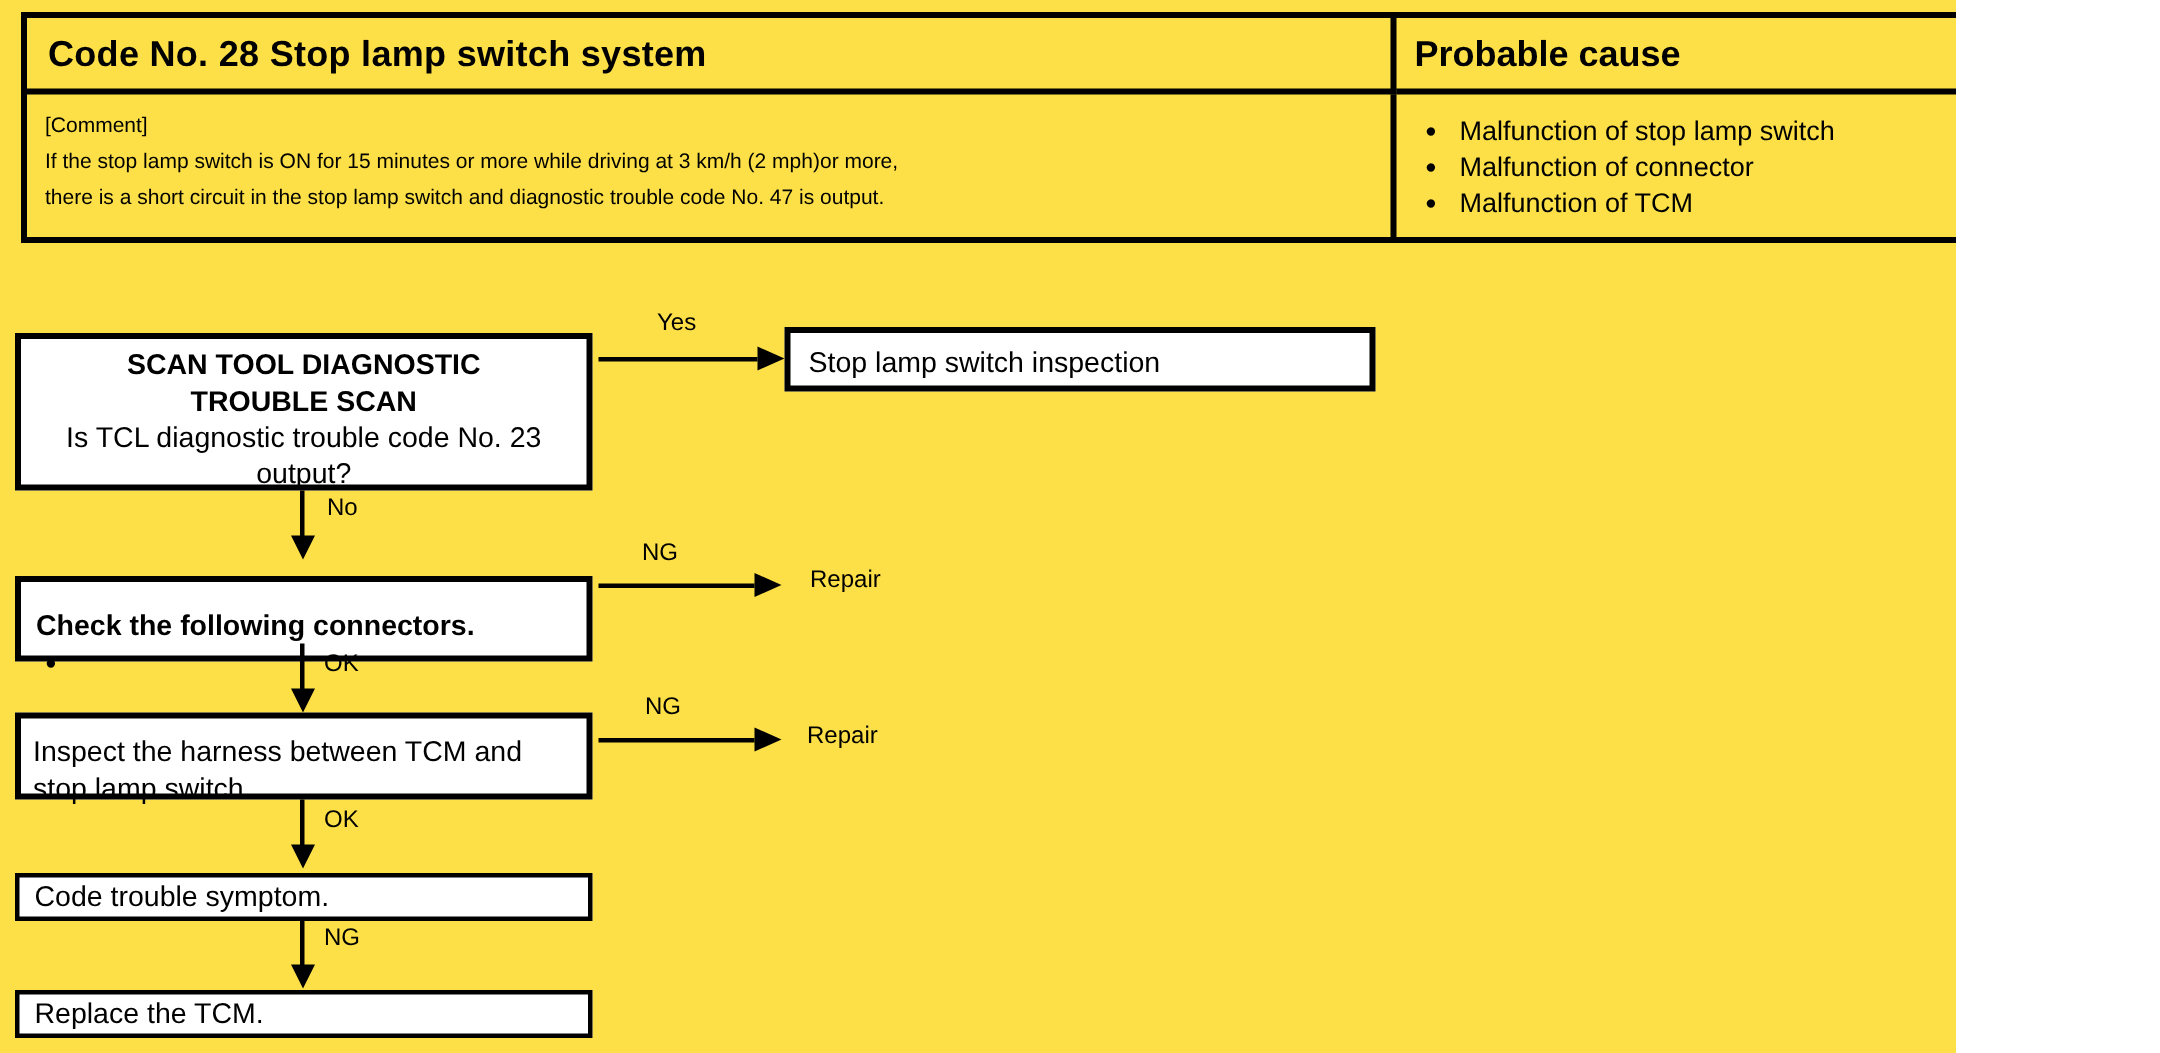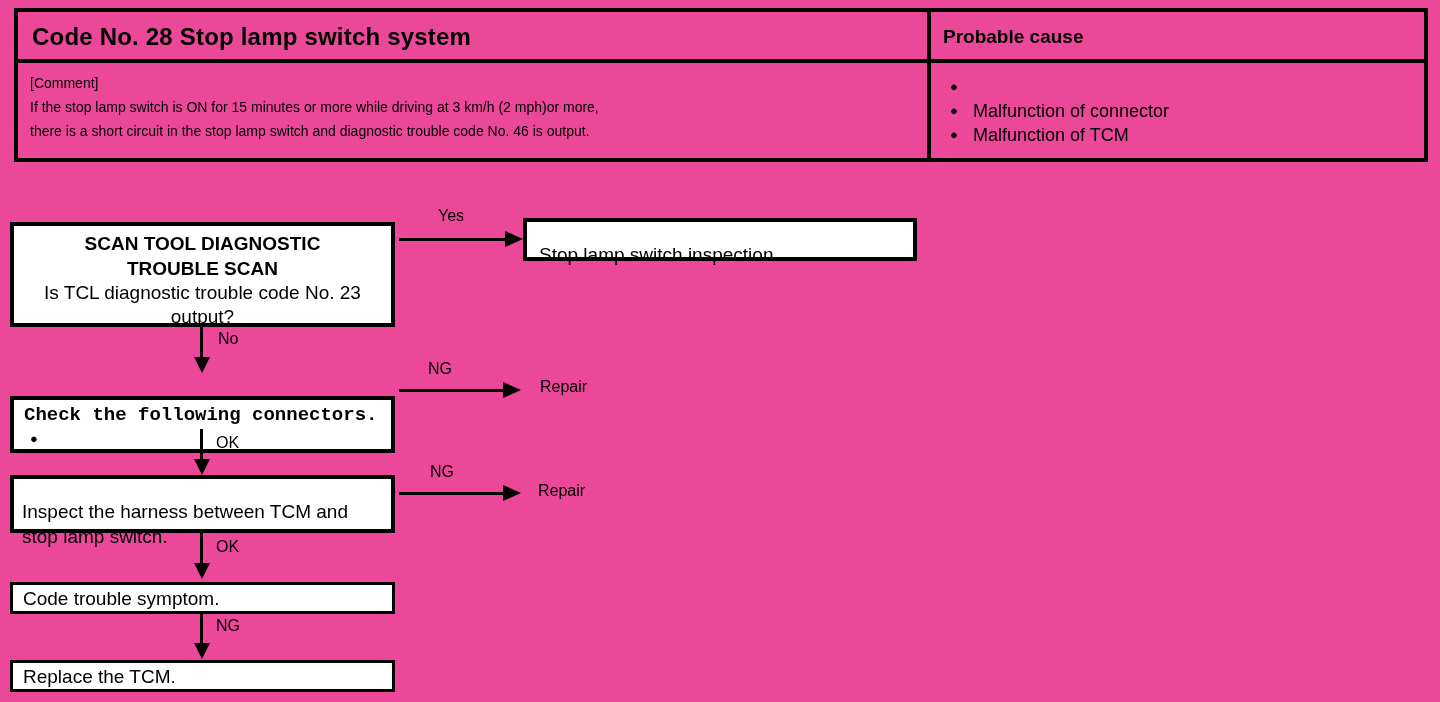--- a/index.html
+++ b/index.html
@@ -1,40 +1,40 @@
 <!DOCTYPE html>
 <html><head>
 <meta charset="utf-8">
 <style>
   html,body{margin:0;padding:0;background:#fff;}
   #page{
     position:relative;
-    width:1440px;height:702px;
-    background:#ec4899;
+    width:1304px;height:702px;
+    background:#fde047;
     font-family:"Liberation Sans","DejaVu Sans",sans-serif;
     color:#000;
     overflow:hidden;
   }
   
   .hdr-table{
     position:absolute;left:14px;top:8px;width:1414px;height:154px;
     border:4px solid #000;box-sizing:border-box;
     display:grid;
     grid-template-columns:913px 1fr;
     grid-template-rows:51px 1fr;
   }
   .cell{box-sizing:border-box;}
   .cell-title{
     border-right:4px solid #000;border-bottom:4px solid #000;
     font-size:24px;font-weight:bold;line-height:50px;padding-left:14px;
     letter-spacing:.2px;white-space:nowrap;
   }
   .cell-cause-hdr{
     border-bottom:4px solid #000;
-    font-size:19px;font-weight:bold;line-height:50px;padding-left:12px;
+    font-size:24px;font-weight:bold;line-height:50px;padding-left:12px;
     white-space:nowrap;
   }
   .cell-comment{
     border-right:4px solid #000;
     font-size:14px;line-height:24px;padding:8px 10px 0 12px;
   }
   .cell-causes{ padding:12px 0 0 4px; font-size:18px; line-height:24px;}
   .cause-row{display:flex;align-items:flex-start;}
   .cause-row .blt{width:38px;text-align:center;font-size:13px;line-height:24px;}
   
@@ -59,25 +59,26 @@
 <body>
 
 <div id="page">
 
   <div class="hdr-table">
     <div class="cell cell-title">Code No. 28 Stop lamp switch system</div>
     <div class="cell cell-cause-hdr">Probable cause</div>
     <div class="cell cell-comment">
       <div>[Comment]</div>
       <div>If the stop lamp switch is ON for 15 minutes or more while driving at 3 km/h (2 mph)or more,</div>
-      <div>there is a short circuit in the stop lamp switch and diagnostic trouble code No. 46 is output.</div>
+      <div>there is a short circuit in the stop lamp switch and diagnostic trouble code No. 47 is output.</div>
     </div>
     <div class="cell cell-causes">
       <div class="cause-row">
         <span class="blt">●</span>
+        <span>Malfunction of stop lamp switch</span>
       </div>
       <div class="cause-row">
         <span class="blt">●</span>
         <span>Malfunction of connector</span>
       </div>
       <div class="cause-row">
         <span class="blt">●</span>
         <span>Malfunction of TCM</span>
       </div>
     </div>
@@ -85,45 +86,45 @@
 
   <div class="fbox" style="left:10px;top:222px;width:385px;height:105px;text-align:center;">
     <div class="btitle">SCAN TOOL DIAGNOSTIC</div>
     <div class="btitle">TROUBLE SCAN</div>
     <div>Is TCL diagnostic trouble code No. 23 output?</div>
   </div>
 
   <div class="flabel" style="left:438px;top:207px;">Yes</div>
   <div class="hline" style="left:399px;top:238px;width:106px;"></div>
   <div class="arr-r" style="left:505px;top:231px;"></div>
-  <div class="fbox" style="left:523px;top:218px;width:394px;height:43px;line-height:26px;padding:20px 0 0 12px;">
+  <div class="fbox" style="left:523px;top:218px;width:394px;height:43px;line-height:26px;padding:8px 0 0 12px;">
     <span>Stop lamp switch inspection</span>
   </div>
 
   <div class="vline" style="left:200px;top:327px;height:31px;"></div>
   <div class="arr-d" style="left:194px;top:357px;"></div>
   <div class="flabel" style="left:218px;top:330px;">No</div>
 
-  <div class="fbox" style="left:10px;top:396px;width:385px;height:57px;padding:3px 10px;font-family:Liberation Mono, monospace;">
+  <div class="fbox" style="left:10px;top:384px;width:385px;height:57px;padding:17px 10px;">
     <div class="btitle">Check the following connectors.</div>
     <div class="bullet-line">
       <span class="blt">●</span>
     </div>
   </div>
 
   <div class="flabel" style="left:428px;top:360px;">NG</div>
   <div class="hline" style="left:399px;top:389px;width:104px;"></div>
   <div class="arr-r" style="left:503px;top:382px;"></div>
   <div class="flabel" style="left:540px;top:378px;">Repair</div>
 
   <div class="vline" style="left:200px;top:429px;height:31px;"></div>
   <div class="arr-d" style="left:194px;top:459px;"></div>
   <div class="flabel" style="left:216px;top:434px;">OK</div>
 
-  <div class="fbox" style="left:10px;top:475px;width:385px;height:58px;padding:20px 8px;line-height:25px;">
+  <div class="fbox" style="left:10px;top:475px;width:385px;height:58px;padding:10px 8px;line-height:25px;">
     <span>Inspect the harness between TCM and stop lamp switch.</span>
   </div>
 
   <div class="flabel" style="left:430px;top:463px;">NG</div>
   <div class="hline" style="left:399px;top:492px;width:104px;"></div>
   <div class="arr-r" style="left:503px;top:485px;"></div>
   <div class="flabel" style="left:538px;top:482px;">Repair</div>
 
   <div class="vline" style="left:200px;top:533px;height:31px;"></div>
   <div class="arr-d" style="left:194px;top:563px;"></div>

